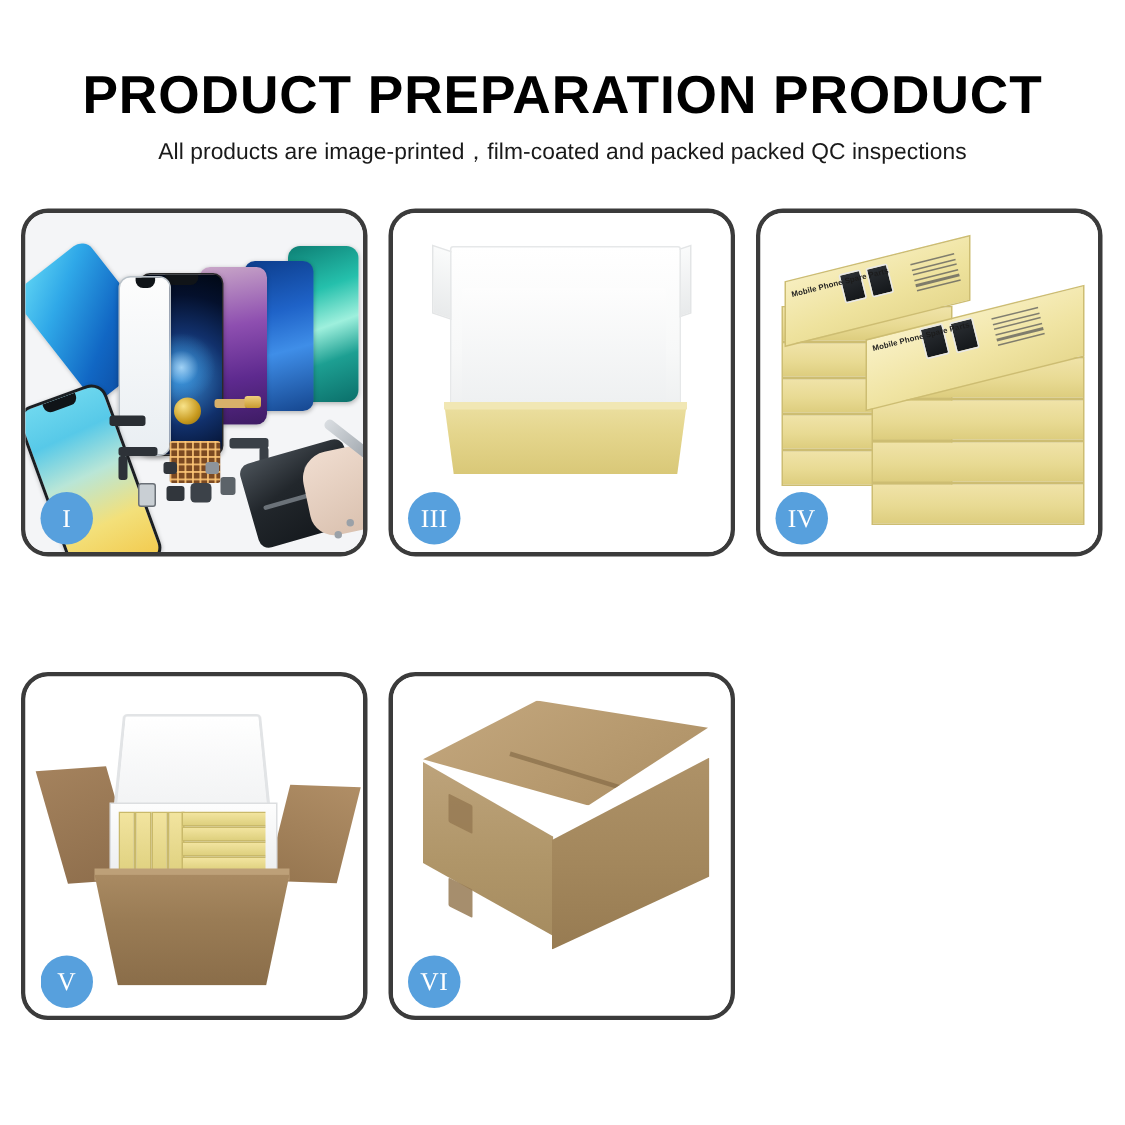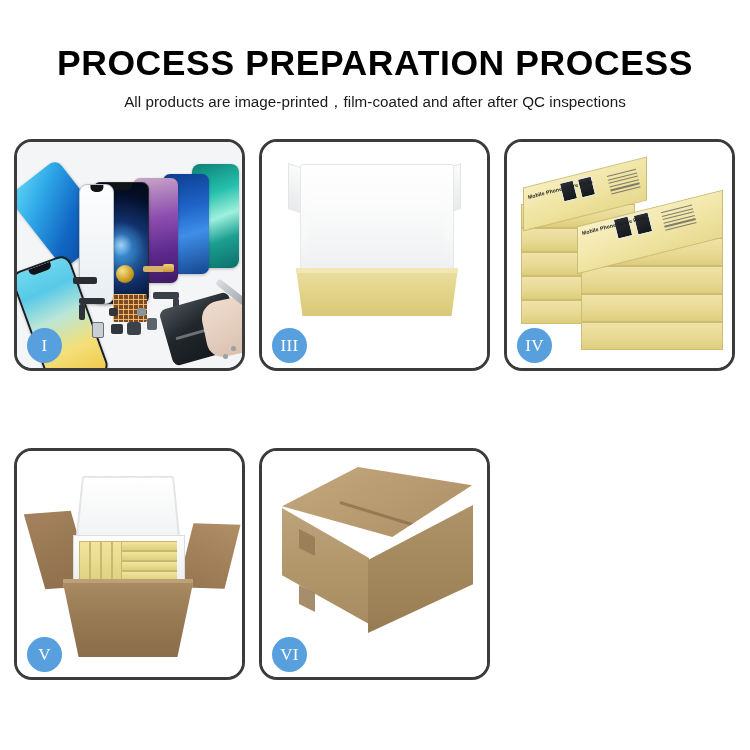--- a/index.html
+++ b/index.html
@@ -503,22 +503,22 @@
     background: rgba(150,122,84,0.85);
     border-radius:1px;
   }
   .ct1 { left: 37px; top: 82px; width: 16px; height: 19px; transform: skewY(27deg); }
   .ct2 { left: 37px; top: 138px; width: 16px; height: 19px; transform: skewY(27deg); }
 </style>
 </head>
 <body>
 
 <div class="header">
-  <h1 class="title">PROCESS PREPARATION PROCESS</h1>
-  <p class="subtitle">All products are image-printed，film-coated and after after QC inspections</p>
+  <h1 class="title">PRODUCT PREPARATION PRODUCT</h1>
+  <p class="subtitle">All products are image-printed，film-coated and packed packed QC inspections</p>
 </div>
 
 <div class="grid">
 
   <div class="panel">
     <div class="panel-inner p1">
       <div class="stage">
         <div class="ph ph-tilt2"></div>
         <div class="ph ph-tilt"></div>
         <div class="ph ph-e"></div>

